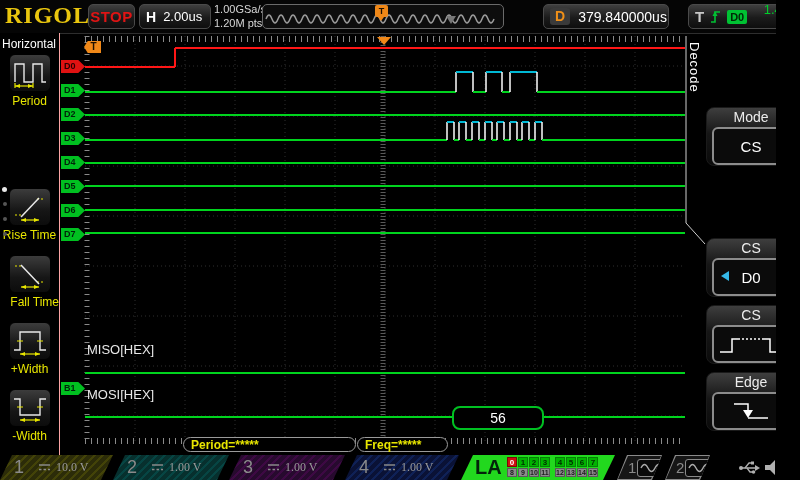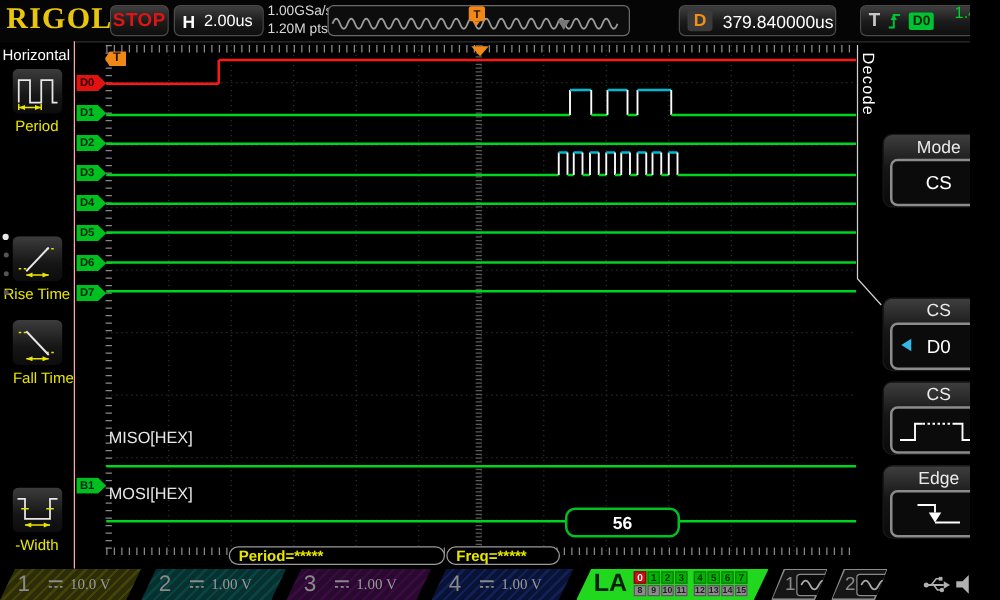--- a/index.html
+++ b/index.html
@@ -170,20 +170,32 @@
           <path d="M25,23 H33" stroke="#e8e600" stroke-width="1.2" stroke-dasharray="2 2"></path>
           <path d="M9,6 L27,25" stroke="#e8e8e8" stroke-width="1.5" fill="none"></path>
           <path d="M9,28 H27" stroke="#e8e600" stroke-width="1.2"></path>
           <polygon points="9,28 14,26 14,30" fill="#e8e600"></polygon>
             <polygon points="27,28 22,26 22,30" fill="#e8e600"></polygon>
         </svg>
       </div>
       <div class="lm-label">Fall Time</div>
     </div>
 
+    <div class="lm-item" style="top:289px;">
+      <div class="lm-btn">
+        <svg width="36" height="30">
+          <path d="M2,24 H8 V6 H28 V24 H34" stroke="#e8e8e8" stroke-width="1.4" fill="none"></path>
+          <path d="M5,15 H11 M25,15 H31" stroke="#e8e600" stroke-width="1.2"></path>
+          <path d="M8,28 H28" stroke="#e8e600" stroke-width="1.2"></path>
+          <polygon points="8,28 13,26 13,30" fill="#e8e600"></polygon>
+            <polygon points="28,28 23,26 23,30" fill="#e8e600"></polygon>
+        </svg>
+      </div>
+      <div class="lm-label">+Width</div>
+    </div>
 
     <div class="lm-item" style="top:356px;">
       <div class="lm-btn">
         <svg width="36" height="30">
           <path d="M2,6 H8 V22 H28 V6 H34" stroke="#e8e8e8" stroke-width="1.4" fill="none"></path>
           <path d="M5,14 H11 M25,14 H31" stroke="#e8e600" stroke-width="1.2"></path>
           <path d="M8,27 H28" stroke="#e8e600" stroke-width="1.2"></path>
           <polygon points="8,27 13,25 13,29" fill="#e8e600"></polygon>
             <polygon points="28,27 23,25 23,29" fill="#e8e600"></polygon>
         </svg>
@@ -290,21 +302,21 @@
       <div class="dchip" style="top: 228px;">D7</div>
       <div class="dchip" style="top: 382px;">B1</div>
     </div>
 
   <div id="trig-level-chip">T</div>
   <div id="trig-pos-tri"></div>
 
   <div class="busrow-label" style="left:87px;top:342px;">MISO[HEX]</div>
   <div class="busrow-label" style="left:87px;top:387px;">MOSI[HEX]</div>
 
-  <div class="decode-box" style="left:452px;top:406px;width:88px;font-weight:bold;">56</div>
+  <div class="decode-box" style="left:452px;top:406px;width:88px;">56</div>
 
   <div class="meas-box" style="left:183px;width:173px;">Period=*****</div>
   <div class="meas-box" style="left:357px;width:91px;">Freq=*****</div>
 
   <svg class="abs" style="left:684px;top:33px;" width="22" height="422">
     <path d="M2,3 V190 L21,211" stroke="#cfcfcf" stroke-width="1" fill="none"></path>
   </svg>
   <div id="decode-tab-label">Decode</div>
 
 

